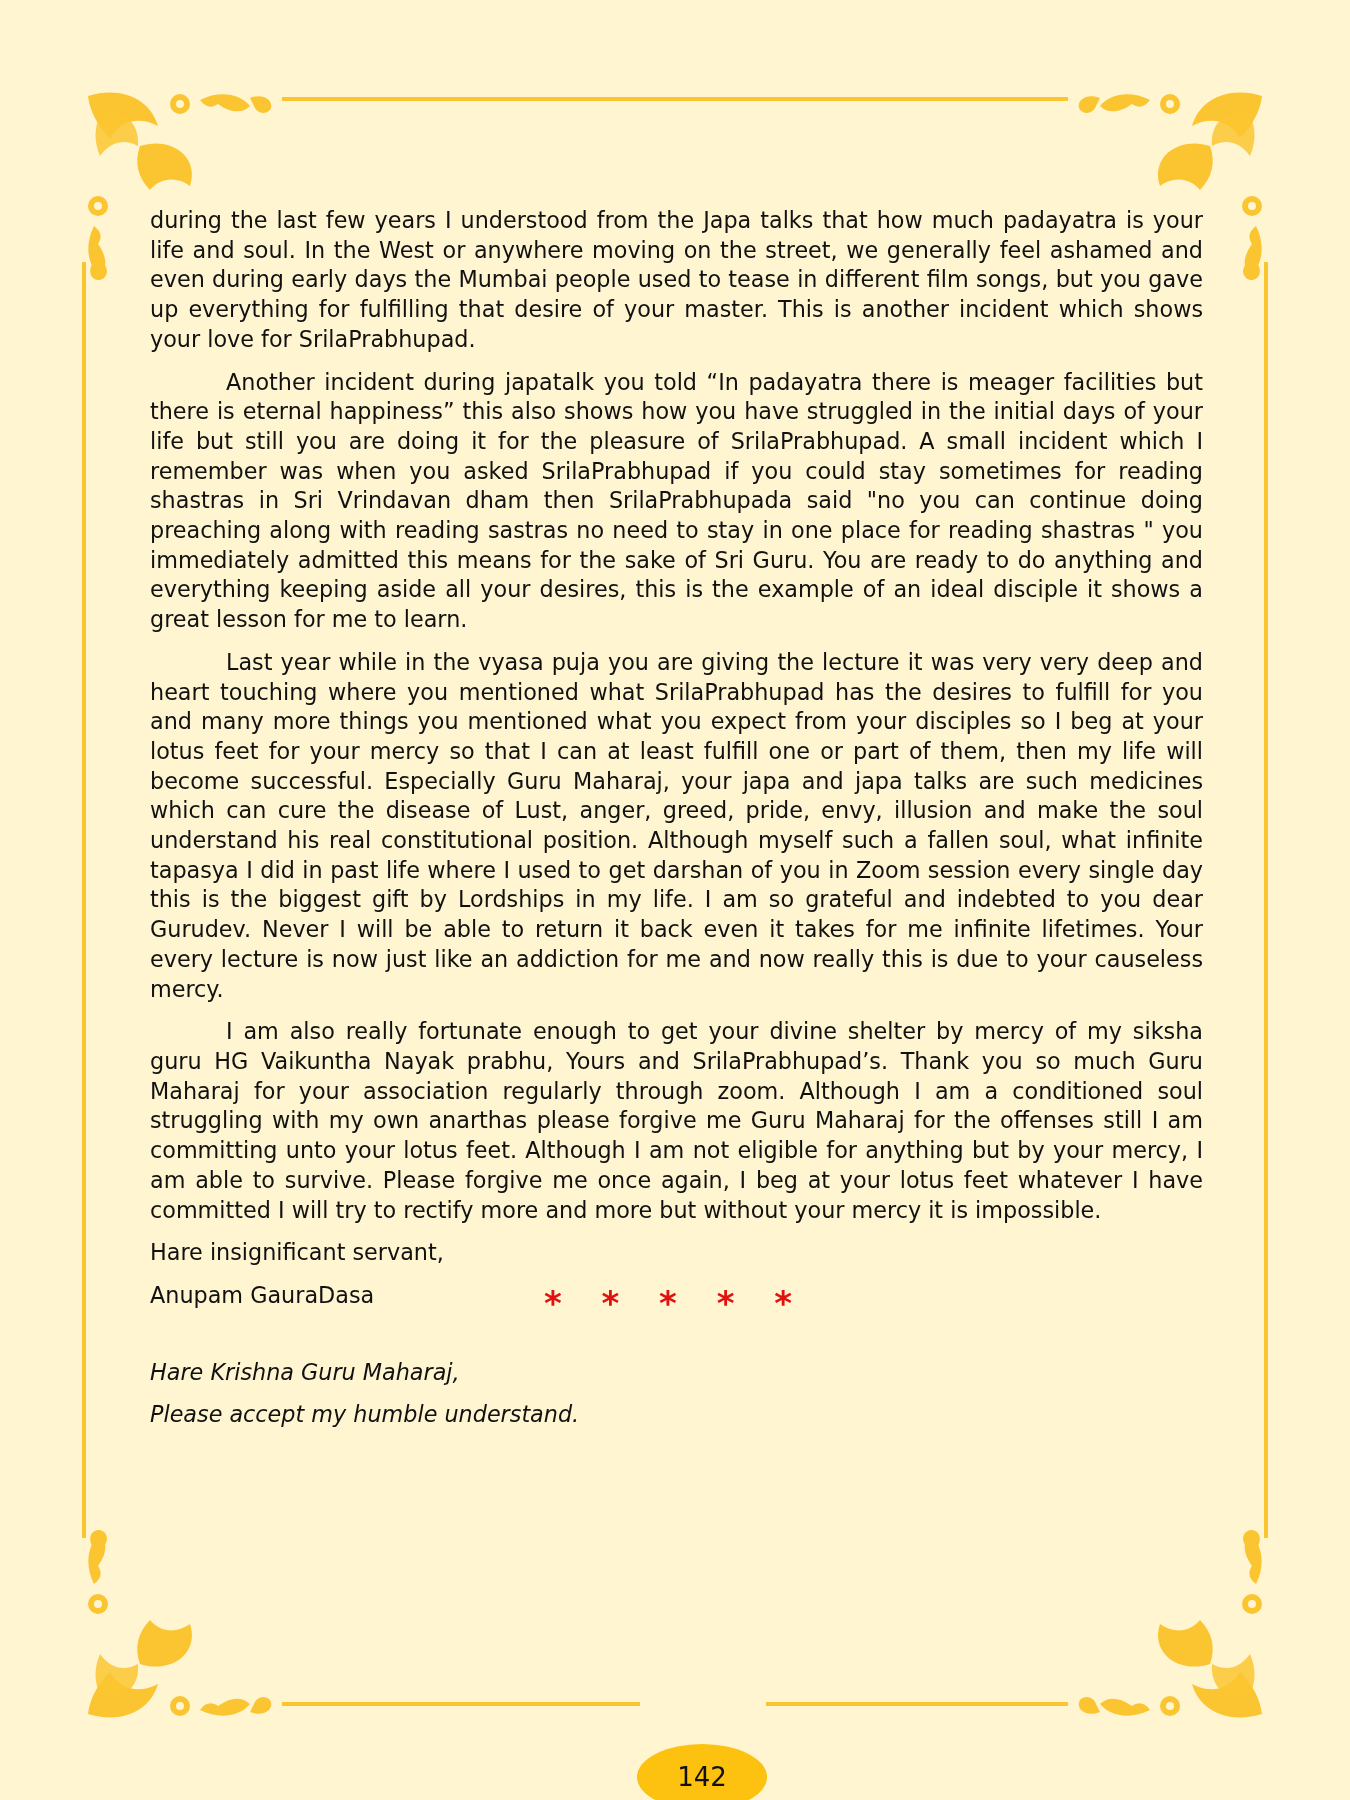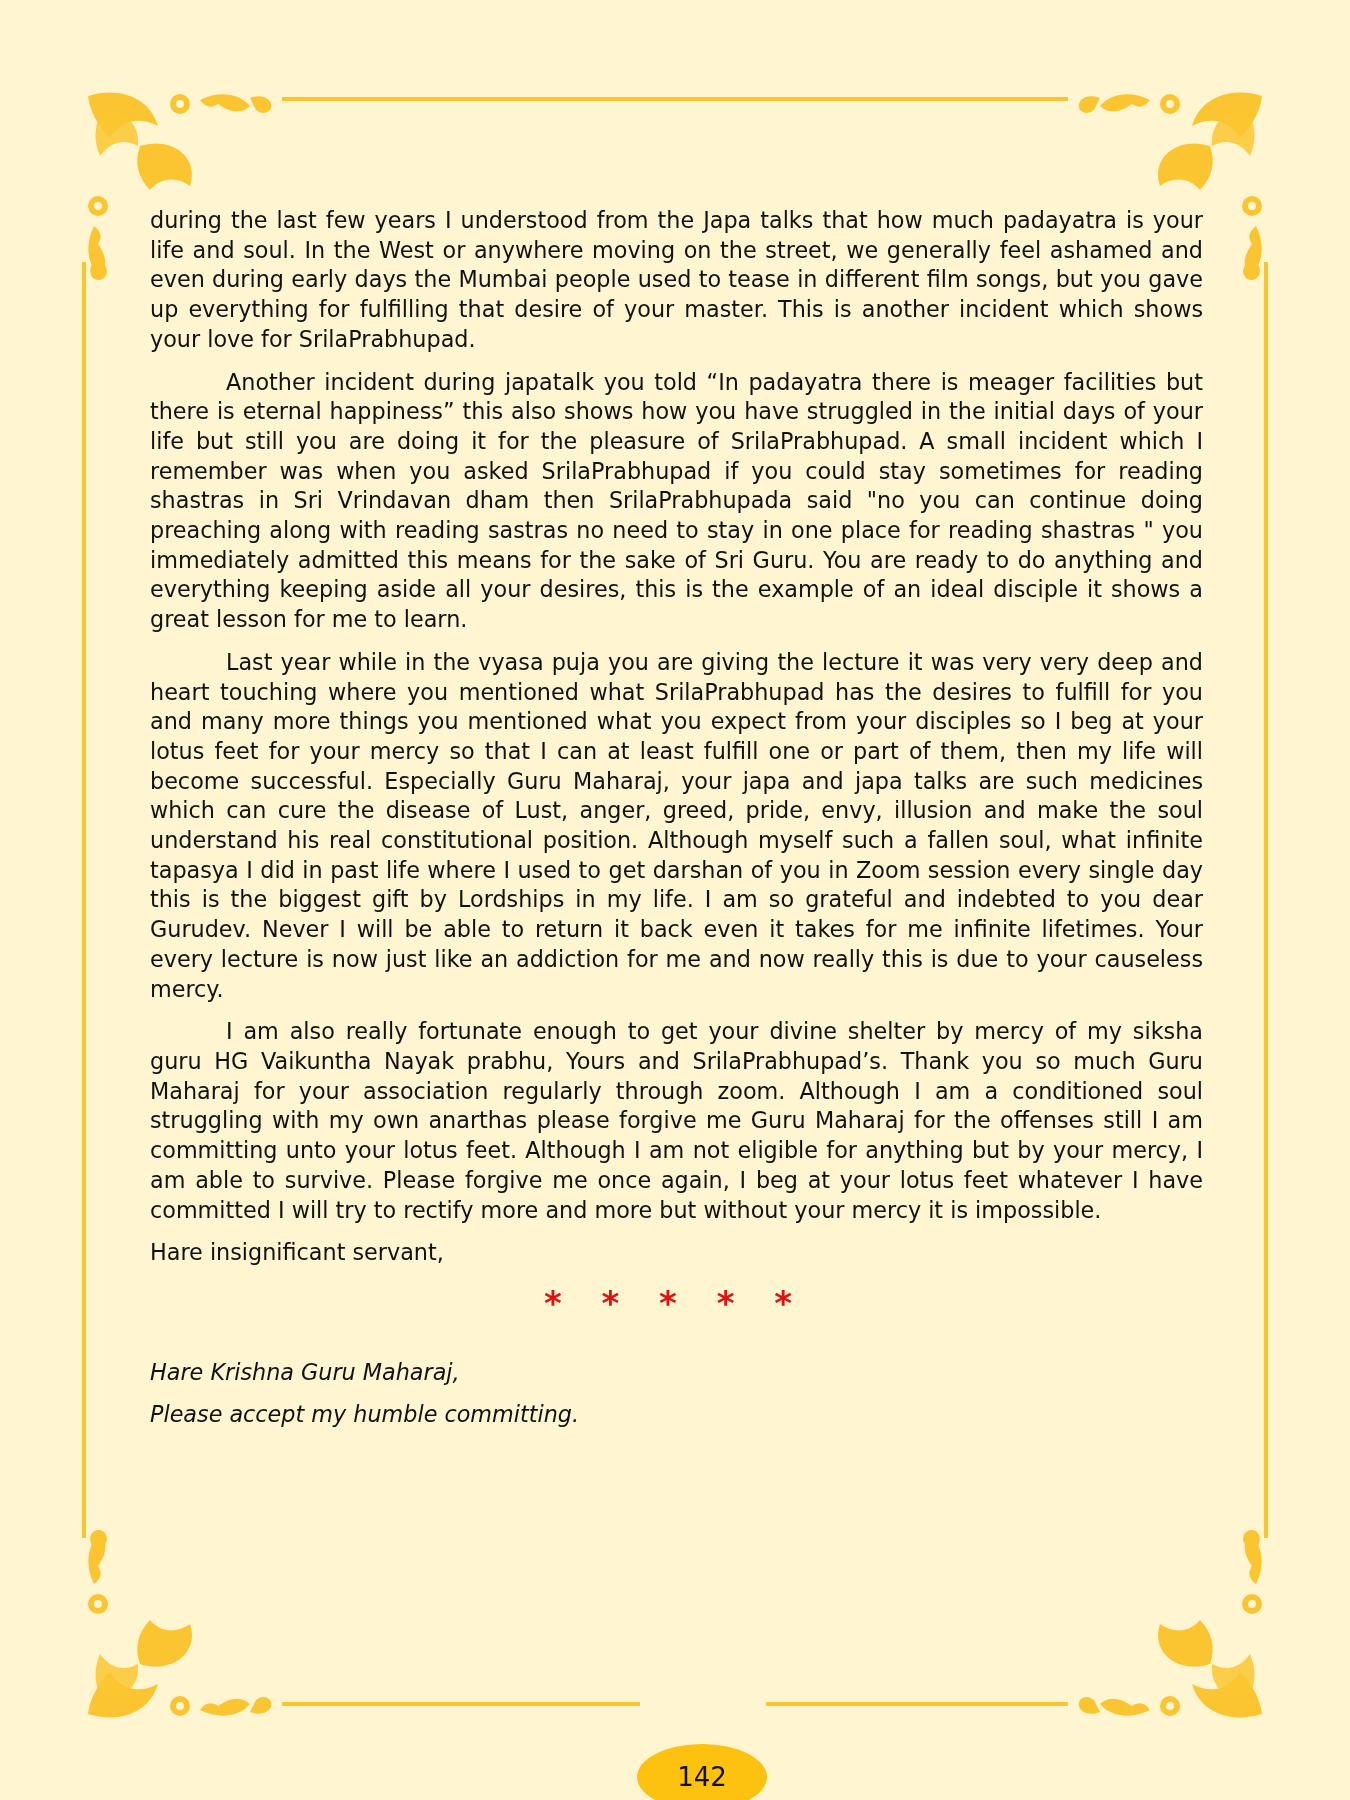--- a/index.html
+++ b/index.html
@@ -122,24 +122,25 @@
   </g>
     </svg>
 </div>
 
 <div class="content">
   <p>during the last few years I understood from the Japa talks that how much padayatra is your life and soul. In the West or anywhere moving on the street, we generally feel ashamed and even during early days the Mumbai people used to tease in different film songs, but you gave up everything for fulfilling that desire of your master. This is another incident which shows your love for SrilaPrabhupad.</p>
   <p class="indent">Another incident during japatalk you told “In padayatra there is meager facilities but there is eternal happiness” this also shows how you have struggled in the initial days of your life but still you are doing it for the pleasure of SrilaPrabhupad. A small incident which I remember was when you asked SrilaPrabhupad if you could stay sometimes for reading shastras in Sri Vrindavan dham then SrilaPrabhupada said "no you can continue doing preaching along with reading sastras no need to stay in one place for reading shastras " you immediately admitted this means for the sake of Sri Guru. You are ready to do anything and everything keeping aside all your desires, this is the example of an ideal disciple it shows a great lesson for me to learn.</p>
   <p class="indent">Last year while in the vyasa puja you are giving the lecture it was very very deep and heart touching where you mentioned what SrilaPrabhupad has the desires to fulfill for you and many more things you mentioned what you expect from your disciples so I beg at your lotus feet for your mercy so that I can at least fulfill one or part of them, then my life will become successful. Especially Guru Maharaj, your japa and japa talks are such medicines which can cure the disease of Lust, anger, greed, pride, envy, illusion and make the soul understand his real constitutional position. Although myself such a fallen soul, what infinite tapasya I did in past life where I used to get darshan of you in Zoom session every single day this is the biggest gift by Lordships in my life. I am so grateful and indebted to you dear Gurudev. Never I will be able to return it back even it takes for me infinite lifetimes. Your every lecture is now just like an addiction for me and now really this is due to your causeless mercy.</p>
   <p class="indent">I am also really fortunate enough to get your divine shelter by mercy of my siksha guru HG Vaikuntha Nayak prabhu, Yours and SrilaPrabhupad’s. Thank you so much Guru Maharaj for your association regularly through zoom. Although I am a conditioned soul struggling with my own anarthas please forgive me Guru Maharaj for the offenses still I am committing unto your lotus feet. Although I am not eligible for anything but by your mercy, I am able to survive. Please forgive me once again, I beg at your lotus feet whatever I have committed I will try to rectify more and more but without your mercy it is impossible.</p>
   <p class="plain">Hare insignificant servant,</p>
+  <p class="plain">Anupam GauraDasa</p>
 </div>
 
 <div class="stars">* * * * *</div>
 
 <div class="content2">
   <p>Hare Krishna Guru Maharaj,</p>
-  <p>Please accept my humble committing.</p>
+  <p>Please accept my humble understand.</p>
 </div>
 
 <div class="page-oval">
   <span>142</span>
 </div>
 
 </body></html>

